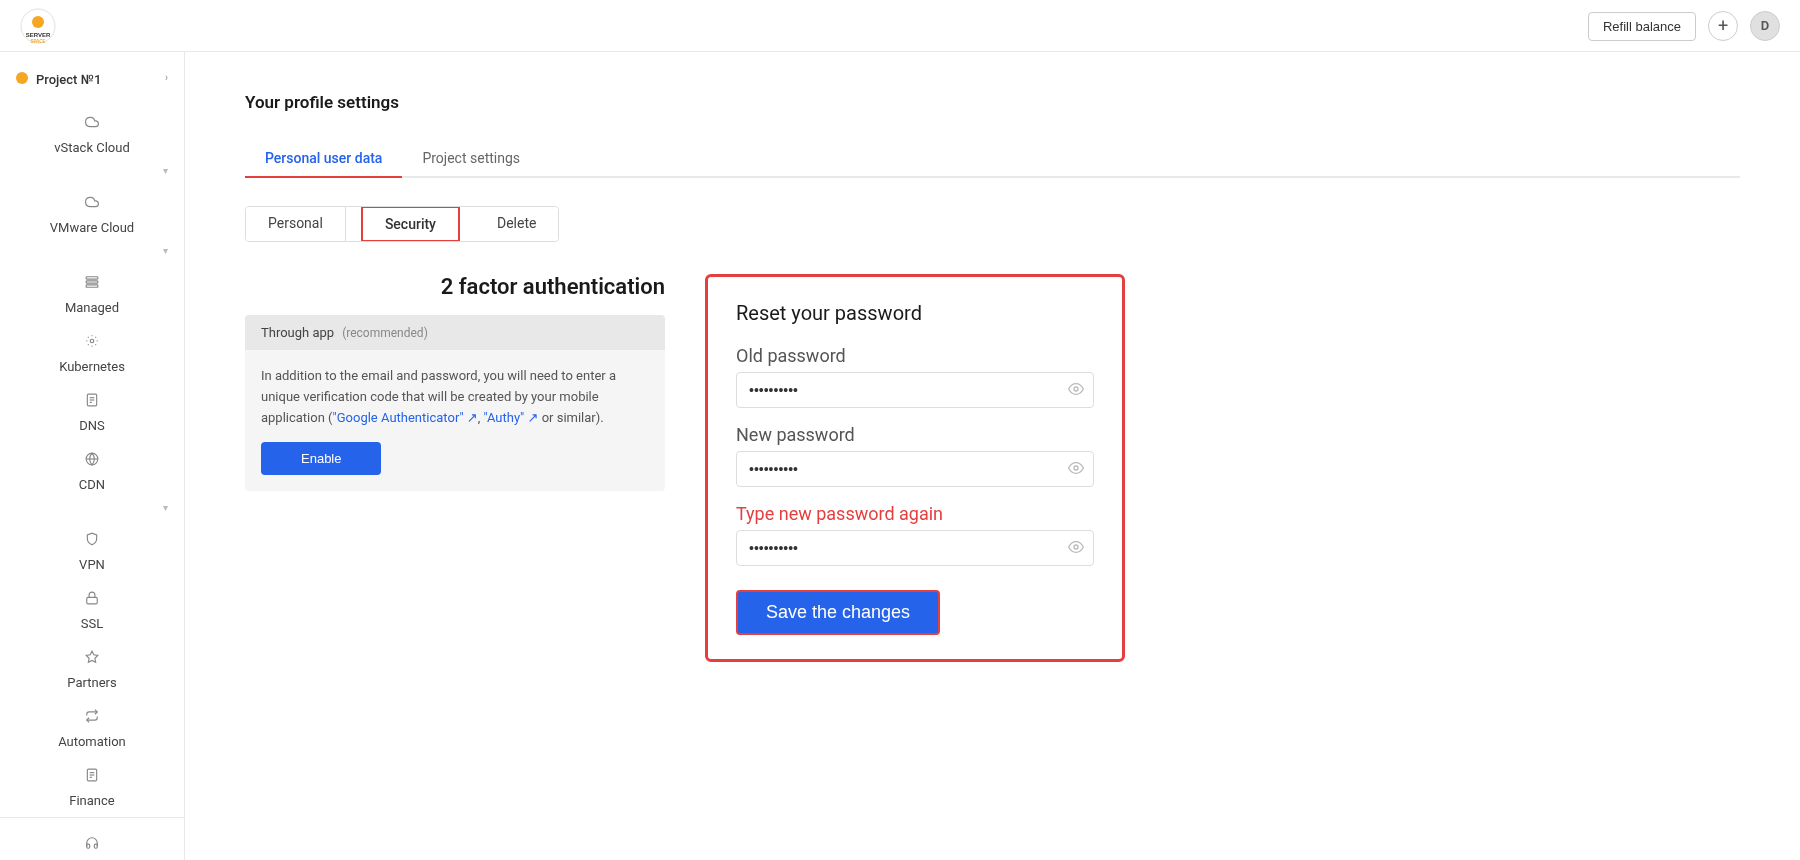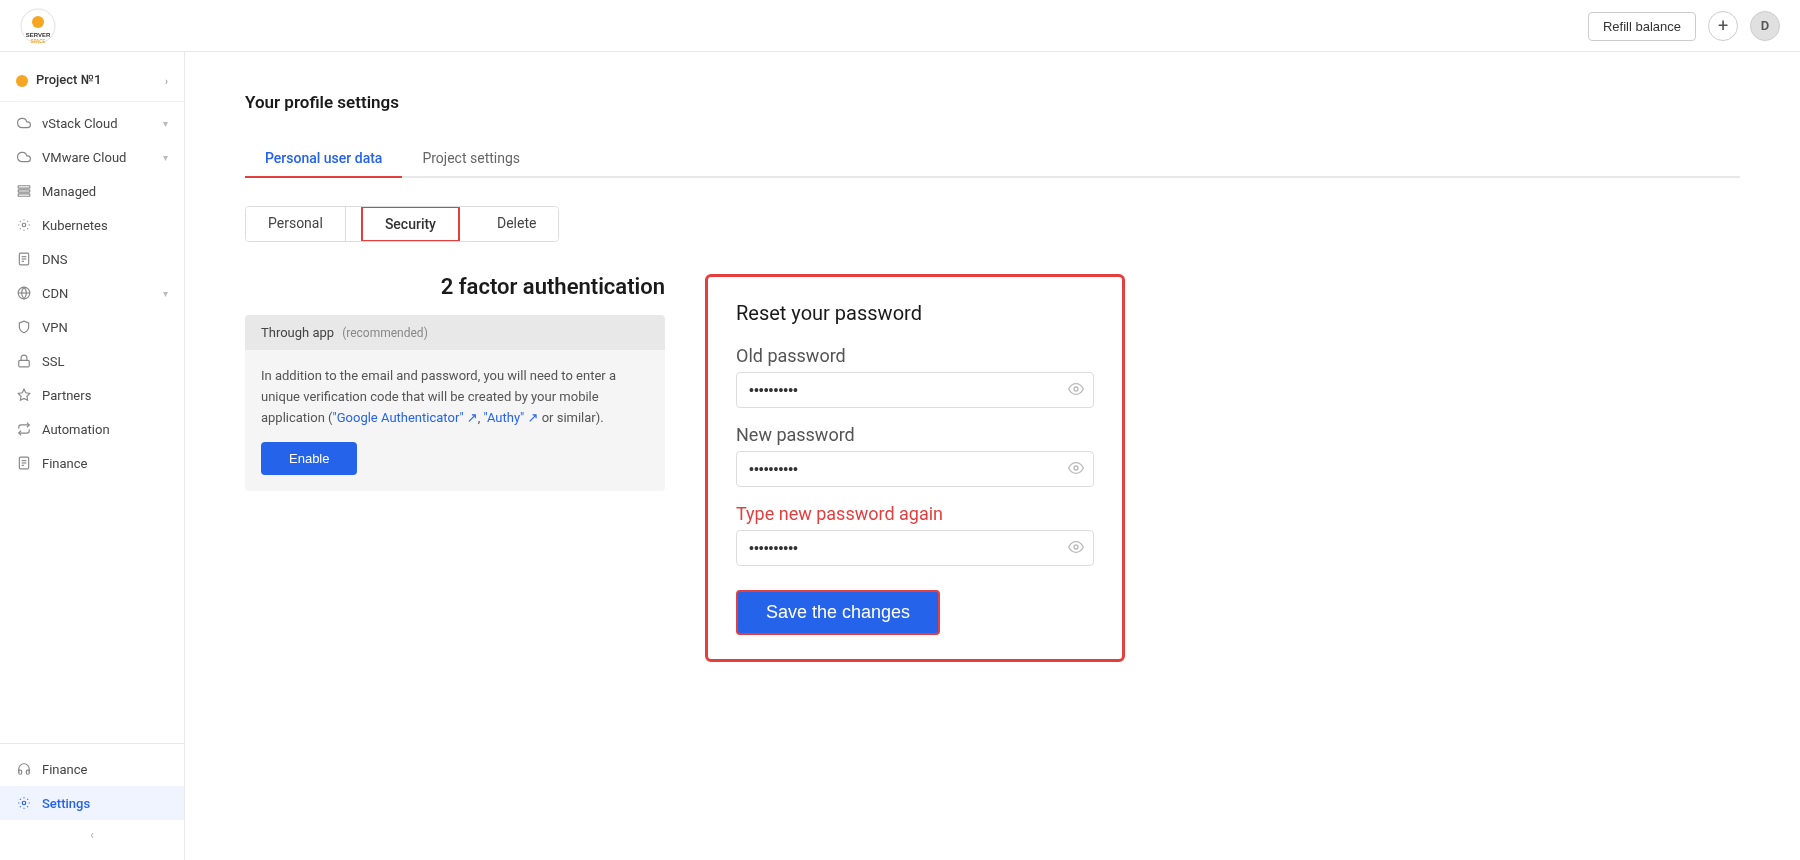--- a/index.html
+++ b/index.html
@@ -74,21 +74,21 @@
       background: #fff;
       border-right: 1px solid #e8e8e8;
       display: flex;
       flex-direction: column;
       flex-shrink: 0;
       padding: 10px 0;
       overflow-y: auto;
     }
     .sidebar-project {
       display: flex;
-      align-items: flex-end;
+      align-items: flex-start;
       padding: 10px 16px;
       gap: 8px;
       cursor: pointer;
       font-size: 13px;
       color: #333;
       font-weight: 500;
     }
     .project-dot {
       width: 12px; height: 12px;
       background: #f5a623;
@@ -106,20 +106,21 @@
     }
     .sidebar-item {
       display: flex;
       align-items: center;
       padding: 9px 16px;
       gap: 10px;
       cursor: pointer;
       font-size: 13px;
       color: #444;
       transition: background 0.15s;
+      flex-direction: column;
     }
     .sidebar-item.active { background: #f0f4ff; color: #2563eb; font-weight: 500; }
     .sidebar-item-icon {
       width: 16px; height: 16px;
       display: flex; align-items: center; justify-content: center;
       flex-shrink: 0;
       color: #888;
     }
     .sidebar-item.active .sidebar-item-icon { color: #2563eb; }
     .sidebar-chevron { margin-left: auto; font-size: 10px; color: #bbb; }
@@ -246,21 +247,21 @@
       line-height: 1.6;
     }
     .twofa-link {
       color: #2563eb;
       text-decoration: none;
     }
     .enable-btn {
       background: #2563eb;
       color: #fff;
       border: none;
-      padding: 9px 28px;
+      padding: 9px 40px;
       border-radius: 4px;
       font-size: 13px;
       cursor: pointer;
       margin-top: 14px;
       font-weight: 500;
     }
 
     
     .password-section {
       flex: 1;

